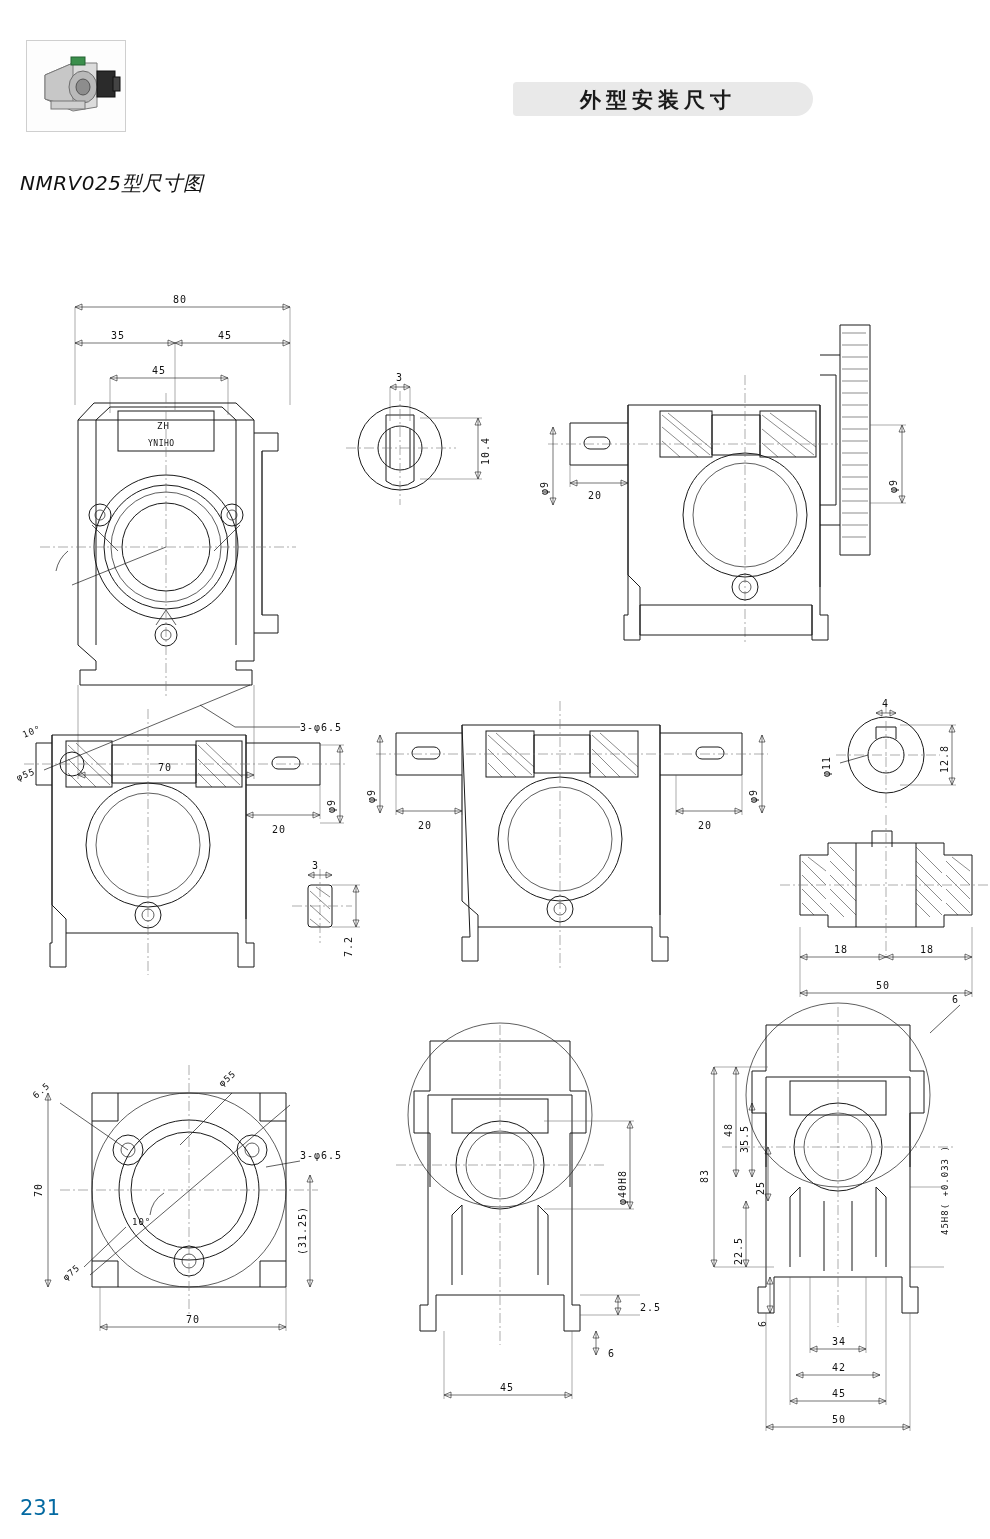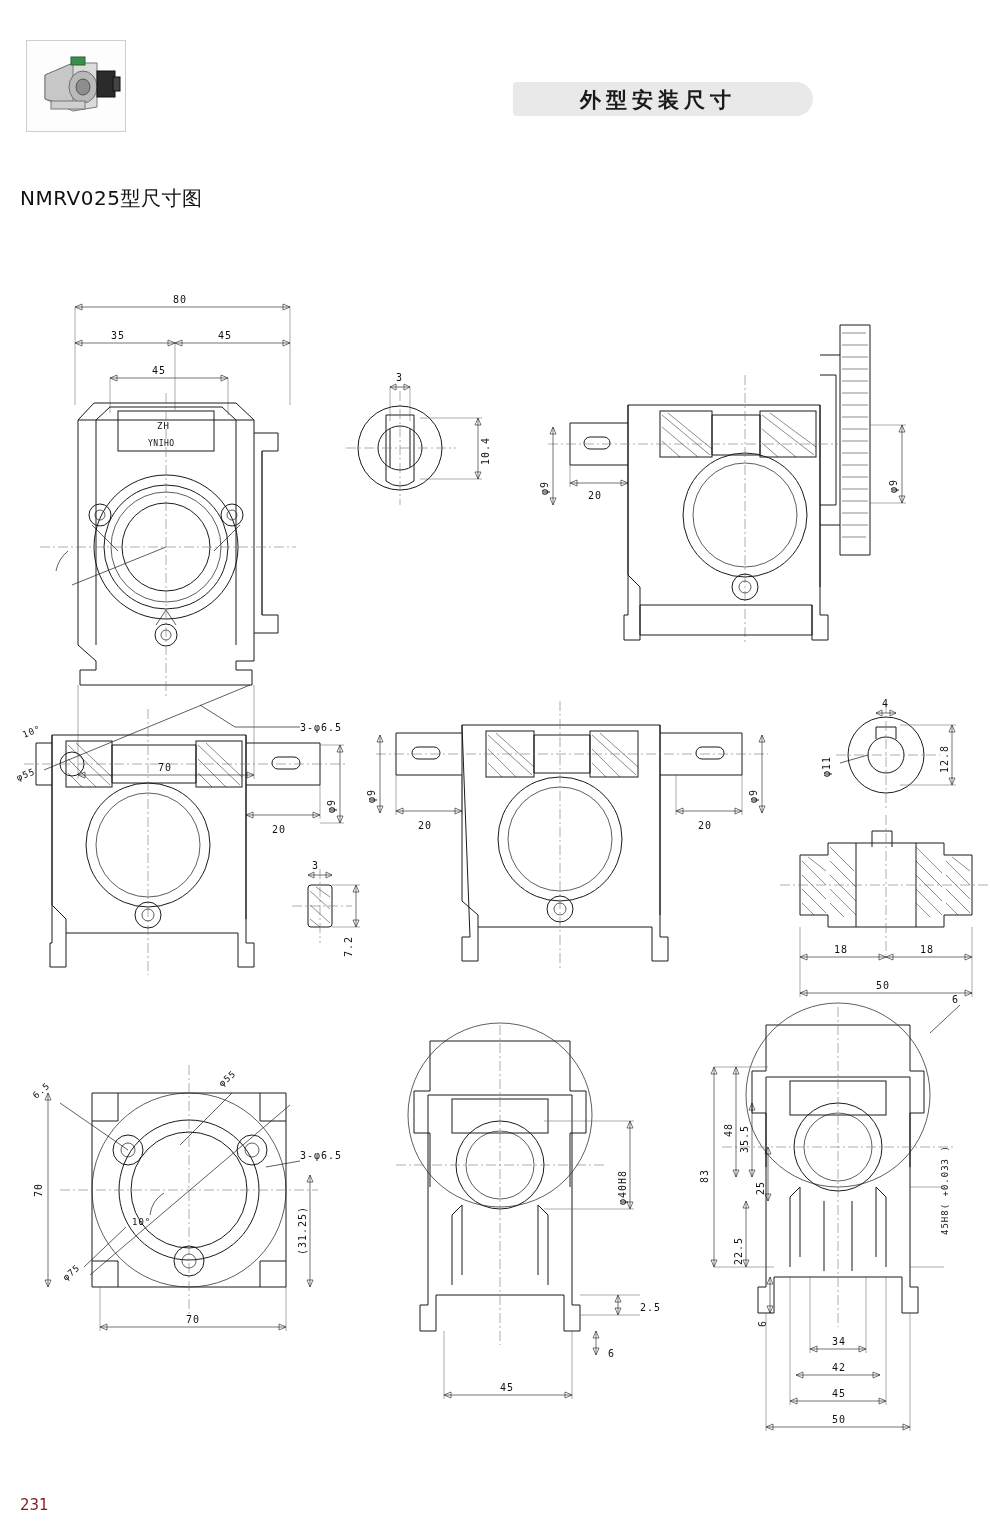--- a/index.html
+++ b/index.html
@@ -27,26 +27,27 @@
   .banner:after{
     content:"";position:absolute;right:-10px;top:0;width:26px;height:34px;
     background:#e9e9e9;border-radius:0 18px 18px 0;
   }
   .banner-text{
     position:absolute;left:513px;top:86px;width:290px;height:28px;
     text-align:center;font-size:21px;font-weight:bold;letter-spacing:5px;
     color:#1a1a1a;line-height:28px;font-family:"DejaVu Sans", sans-serif;
   }
   .title{
-    position:absolute;left:20px;top:185px;
+    position:absolute;left:20px;top:170px;
     font-size:20px;font-weight:500;color:#111;letter-spacing:0.5px;
     font-family:"DejaVu Sans", sans-serif;
+    font-style:italic;
   }
   .page-num{
-    position:absolute;left:20px;top:1496px;font-size:15px;color:#7f1d1d;
+    position:absolute;left:20px;top:1496px;font-size:21px;color:#0369a1;
     font-family:"DejaVu Sans", sans-serif;
   }
 
   
   .drawing{position:absolute;left:0;top:215px;width:892px;height:1270px;}
   svg{display:block;}
   .ln{stroke:#1a1a1a;fill:none;stroke-width:1;}
   .thin{stroke:#1a1a1a;fill:none;stroke-width:0.7;}
   .hair{stroke:#555;fill:none;stroke-width:0.5;}
   .ctr{stroke:#777;fill:none;stroke-width:0.6;stroke-dasharray:10 3 2 3;}

